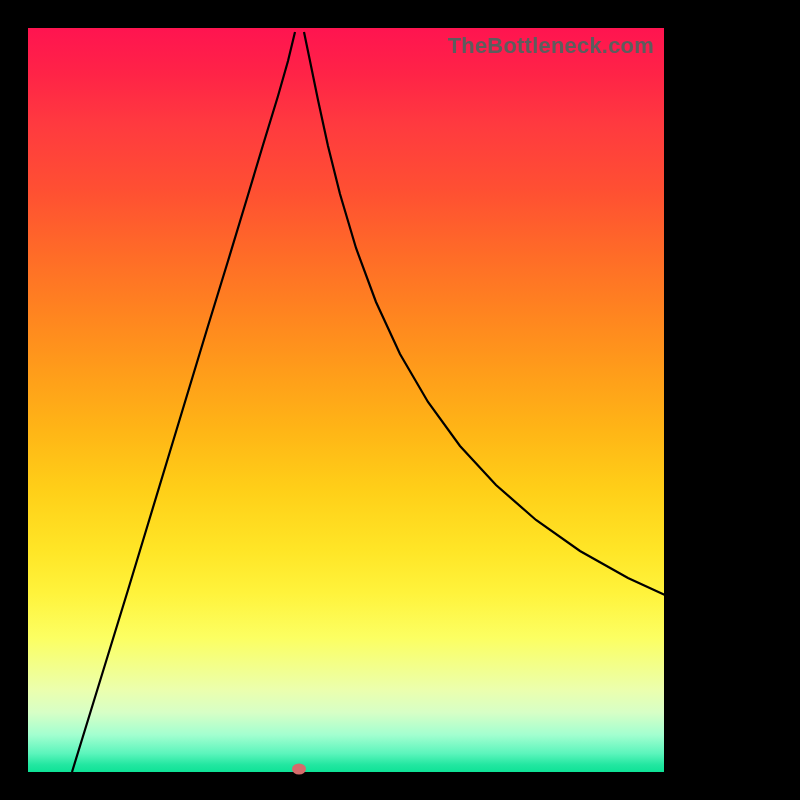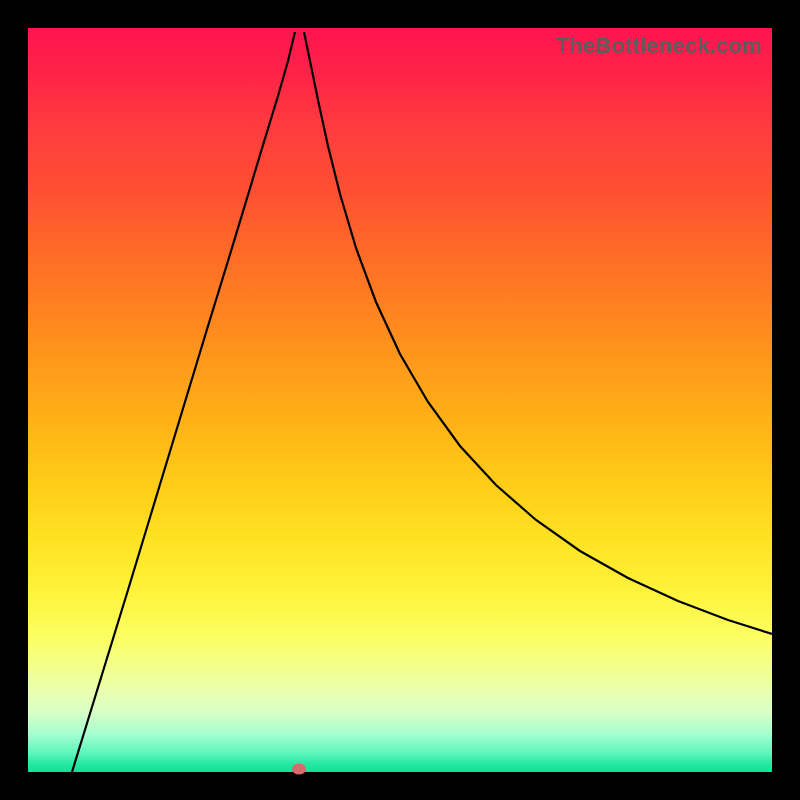--- a/index.html
+++ b/index.html
@@ -7,21 +7,21 @@
   .frame {
     width: 800px;
     height: 800px;
     background: #000;
     position: relative;
   }
   .plot-area {
     position: absolute;
     left: 28px;
     top: 28px;
-    width: 744px;
+    width: 636px;
     height: 744px;
     background: linear-gradient(
       to bottom,
       #ff1450 0%,
       #ff2347 6%,
       #ff3a3f 13%,
       #ff5032 22%,
       #ff6a28 30%,
       #ff8320 38%,
       #ff9c1a 46%,

